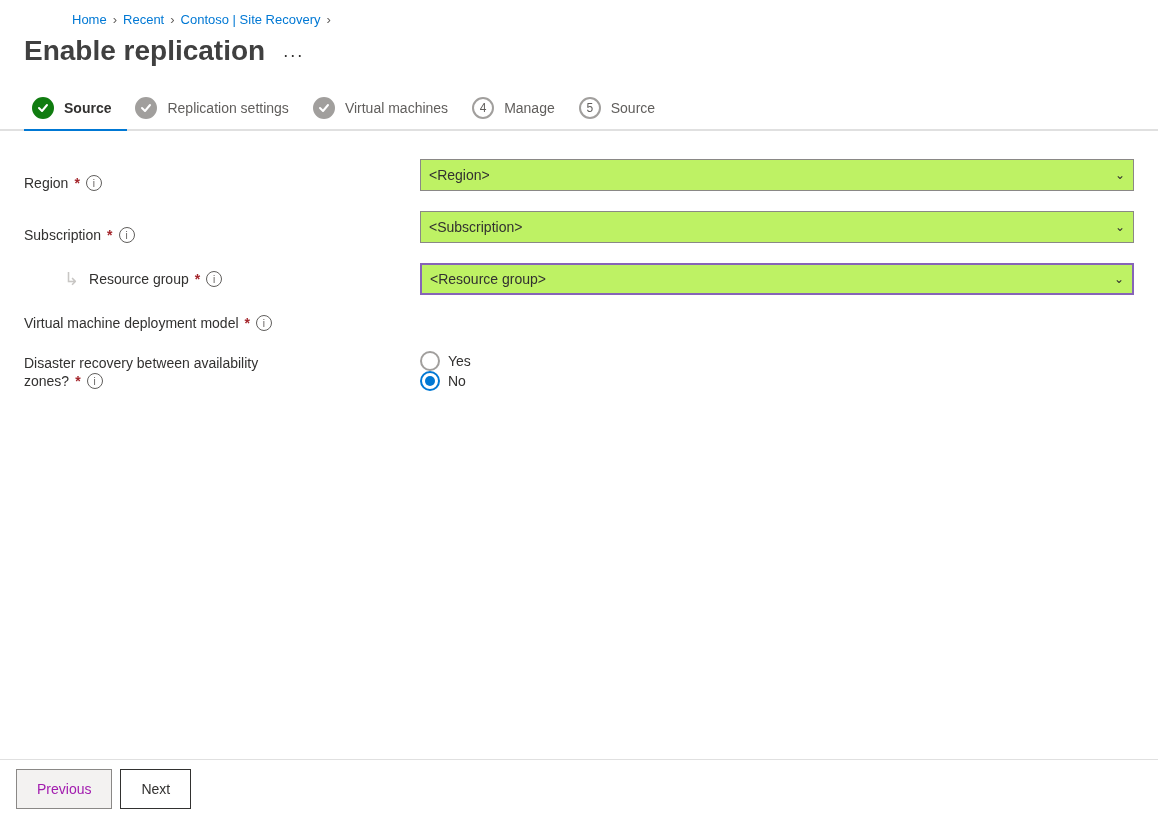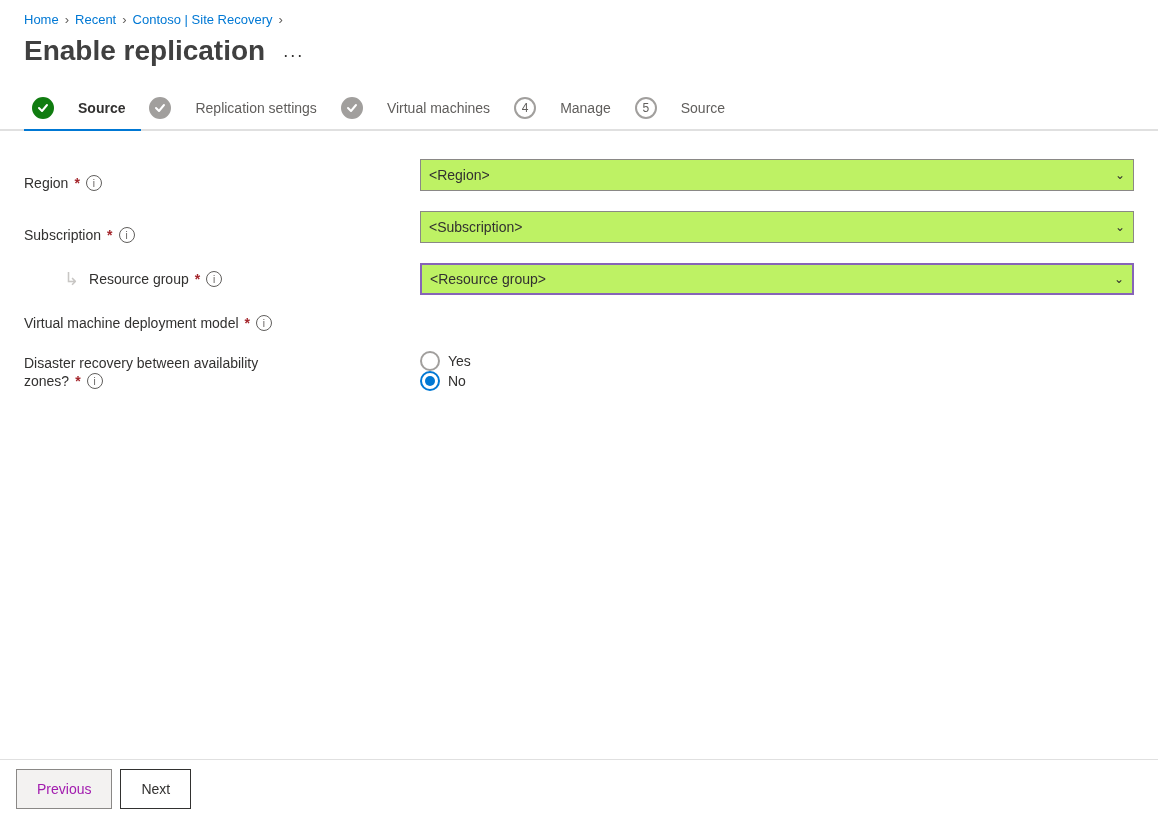--- a/index.html
+++ b/index.html
@@ -13,20 +13,21 @@
       position: relative;
     }
 
     
     .breadcrumb {
       display: flex;
       align-items: center;
       padding: 12px 24px 4px 24px;
       font-size: 13px;
       gap: 6px;
+      margin-left: 48px;
     }
     .breadcrumb a {
       color: #0078d4;
       text-decoration: none;
     }
     .breadcrumb span {
       color: #605e5c;
     }
 
     
@@ -55,21 +56,21 @@
     .steps-row {
       display: flex;
       align-items: flex-end;
       padding: 0 24px;
       border-bottom: 2px solid #e0e0e0;
       margin-bottom: 0;
     }
     .step {
       display: flex;
       align-items: center;
-      gap: 24px;
+      gap: 10px;
       padding: 10px 16px 10px 8px;
       cursor: pointer;
       position: relative;
       font-size: 14px;
       color: #605e5c;
       white-space: nowrap;
       text-align: center;
     }
     .step.active {
       color: #323130;

